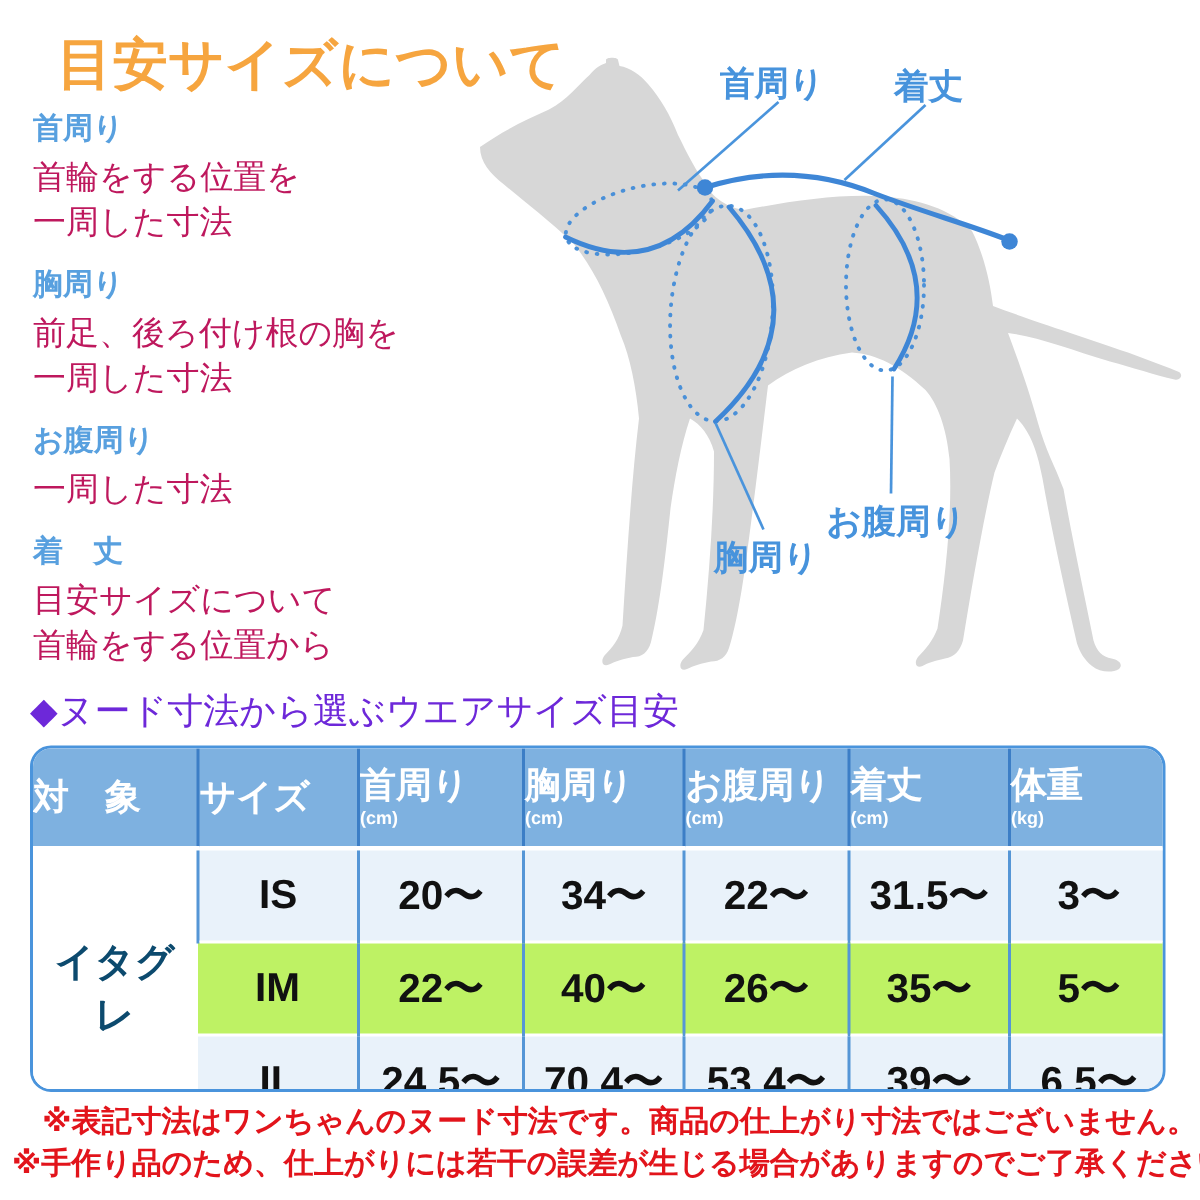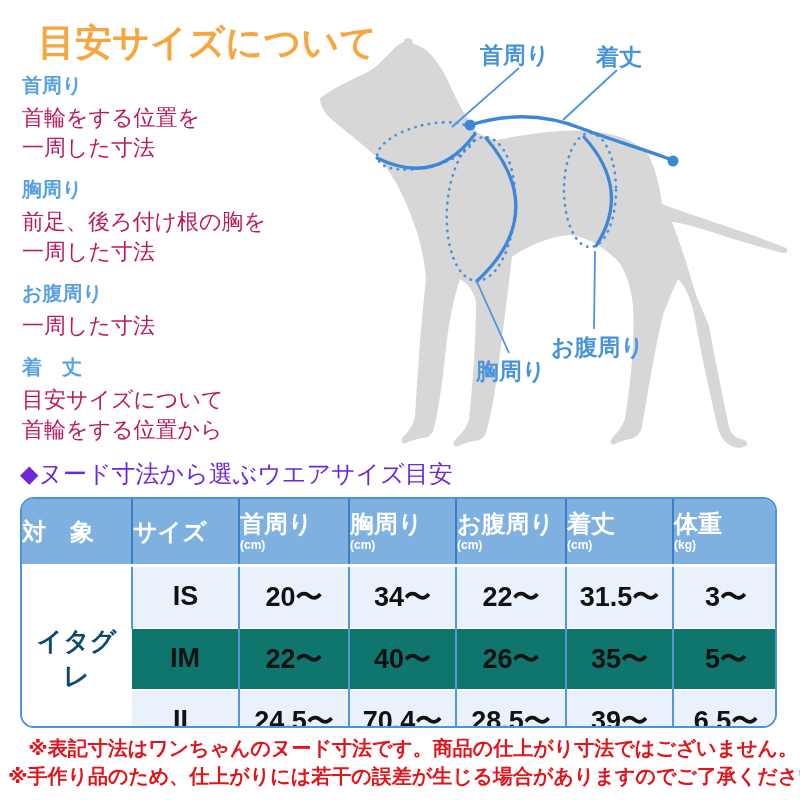--- a/index.html
+++ b/index.html
@@ -63,21 +63,21 @@
   .th-main { display: block; font-size: 24px; font-weight: bold; line-height: 1.05; }
   .th-sub  { display: block; font-size: 12px; font-weight: bold; line-height: 1.05; margin-top: 3px; }
   .th-sub:empty { display: none; }
   .size-table td {
     height: 52px; text-align: center; vertical-align: middle;
     font-size: 27px; font-weight: bold; color: #111111;
     border-left: 2px solid #5596D6; padding: 12px; margin-top: 32px;
   }
   .size-table td:first-child { border-left: none; }
   .size-table tr.r0 td, .size-table tr.r2 td { background: #E9F2FA; }
-  .size-table tr.r1 td { background: #0f766e; }
+  .size-table tr.r1 td { background: #bef264; }
   .size-table tr.r1 td, .size-table tr.r2 td { border-top: 2.5px solid #ffffff; }
   .size-table td.target-cell {
     background: #ffffff !important; color: #0c4a6e; font-size: 26px; border-top: none !important;
   }
 
   
   .notes { position: absolute; left: 8px; top: 735px; width: 790px; }
   .note-line {
     display: block; font-size: 20px; font-weight: bold;
     color: #E2141B; line-height: 27.5px; white-space: nowrap; text-align: right;
@@ -262,21 +262,21 @@
         <td>22〜</td>
         <td>40〜</td>
         <td>26〜</td>
         <td>35〜</td>
         <td>5〜</td>
       </tr>
       <tr class="r2">
         <td>IL</td>
         <td>24.5〜</td>
         <td>70.4〜</td>
-        <td>28.5〜</td>
+        <td>53.4〜</td>
         <td>39〜</td>
         <td>6.5〜</td>
       </tr>
     </tbody>
   </table>
 </div>
 
 <div class="notes">
   <span class="note-line">※表記寸法はワンちゃんのヌード寸法です。商品の仕上がり寸法ではございません。</span>
   <span class="note-line">※手作り品のため、仕上がりには若干の誤差が生じる場合がありますのでご了承ください。</span>

